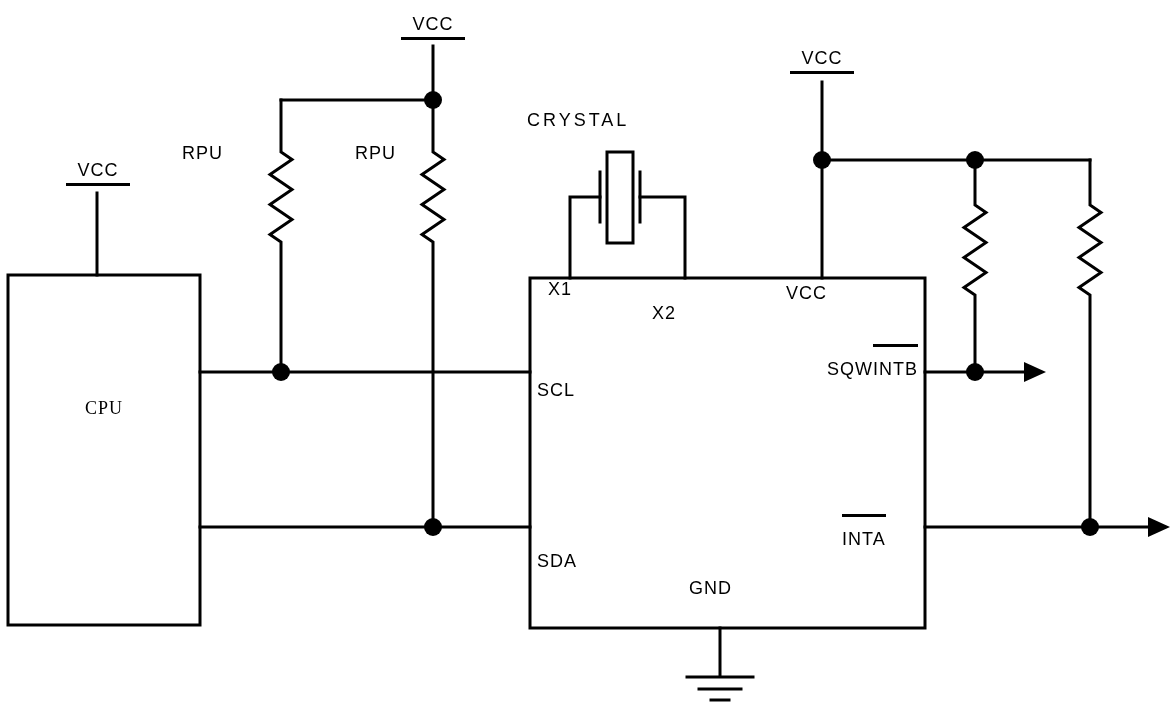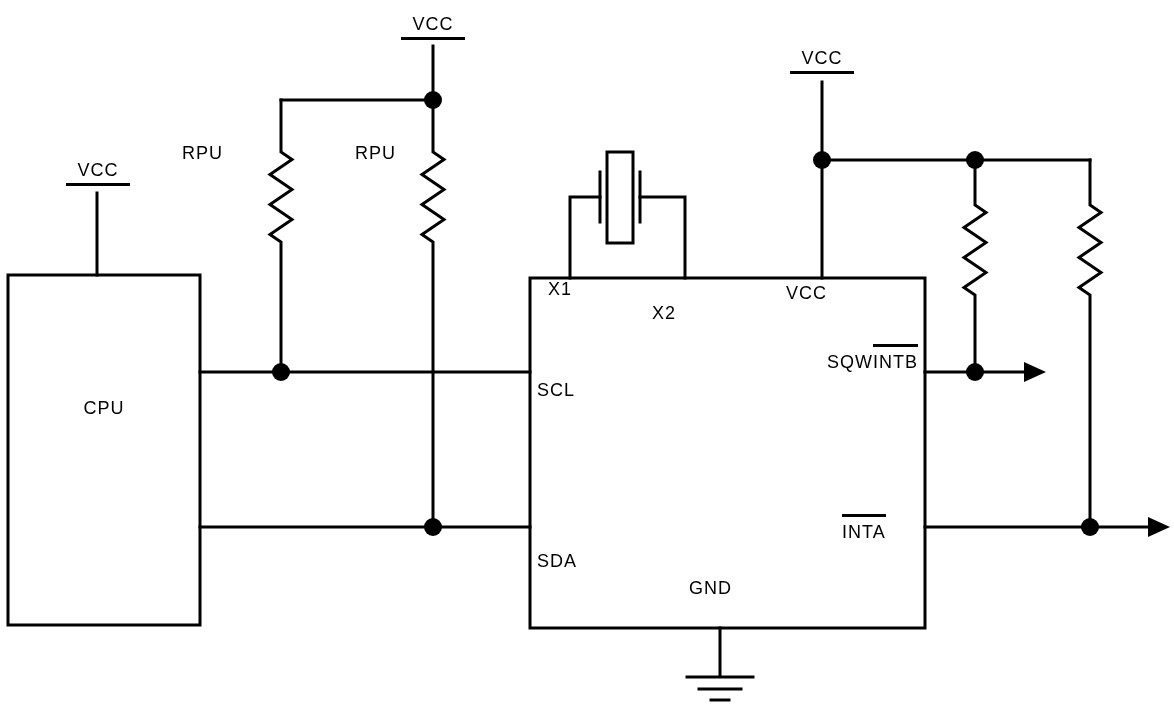--- a/index.html
+++ b/index.html
@@ -24,21 +24,21 @@
   }
   .vcc {
     text-align: center;
     border-bottom: 3px solid #000;
     padding-bottom: 3px;
     width: 64px;
   }
   .ovl {
     display: inline-block;
     border-top: 3px solid #000;
-    padding-top: 6px;
+    padding-top: 13px;
     line-height: 1;
   }
   .ctr { text-align: center; }
 </style>
 </head>
 <body>
 
 <div class="canvas">
 
   <svg width="1174" height="720" viewBox="0 0 1174 720">
@@ -99,22 +99,23 @@
     </g>
   </svg>
 
   <div class="label vcc" style="left:66px; top:161px;">VCC</div>
   <div class="label vcc" style="left:401px; top:15px;">VCC</div>
   <div class="label vcc" style="left:790px; top:49px;">VCC</div>
 
   <div class="label" style="left:182px; top:144px;">RPU</div>
   <div class="label" style="left:355px; top:144px;">RPU</div>
 
+  <div class="label" style="left:527px; top:111px; letter-spacing:3px;">CRYSTAL</div>
 
-  <div class="label ctr" style="left:8px; top:399px; width:192px;">CPU</div>
+  <div class="label ctr" style="left:8px; top:399px; width:192px;font-family:Liberation Serif, serif;">CPU</div>
 
   <div class="label" style="left:548px; top:280px;">X1</div>
   <div class="label" style="left:652px; top:284px;margin-top:20px;">X2</div>
   <div class="label" style="left:786px; top:284px;">VCC</div>
   <div class="label" style="left:537px; top:357px;margin-top:24px;">SCL</div>
   <div class="label" style="left:537px; top:512px;margin-top:40px;">SDA</div>
 
   <div class="label" style="left:730px; top:344px; width:188px; text-align:right;"><span>SQW</span><span class="ovl">INTB</span></div>
 
   <div class="label" style="left:842px; top:506px;margin-top:8px;"><span class="ovl">INTA</span></div>

